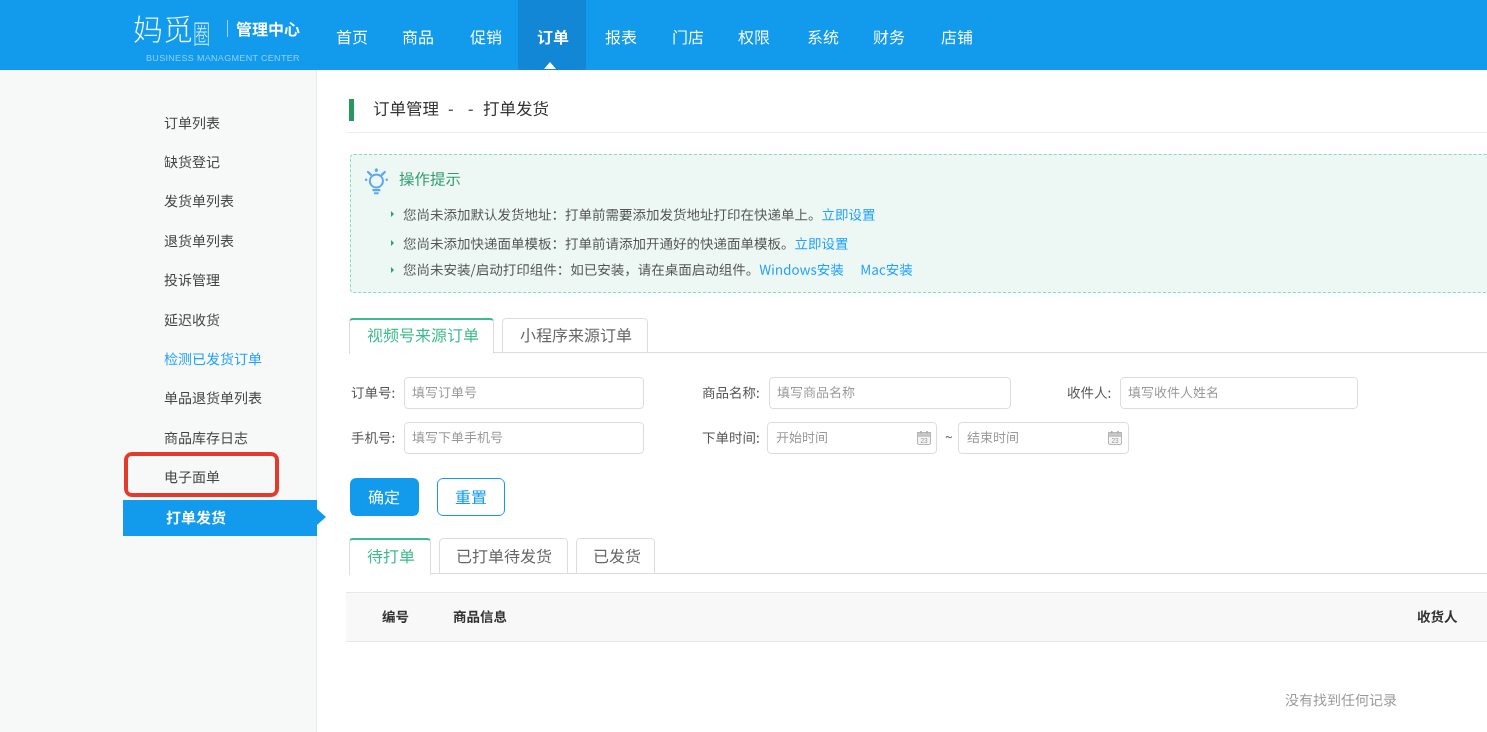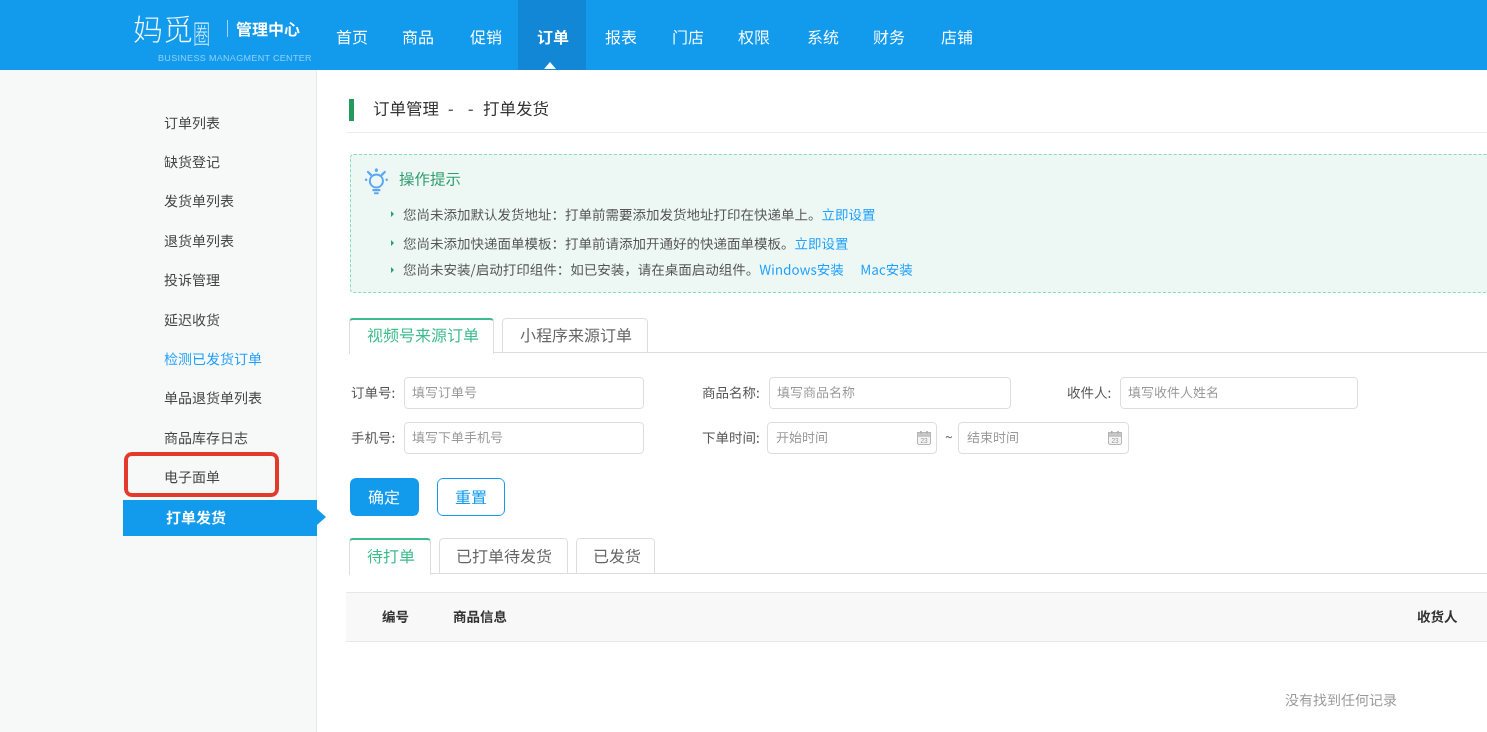--- a/index.html
+++ b/index.html
@@ -1,18 +1,18 @@
 <!DOCTYPE html>
 <html><head><meta charset="utf-8"><style>
 *{margin:0;padding:0;box-sizing:border-box}
 html,body{width:1487px;height:732px;overflow:hidden;background:#fff;font-family:"Liberation Sans",sans-serif}
 #topbar{position:absolute;left:0;top:0;width:1487px;height:70px;background:#129aed}
 #navact{position:absolute;left:518.3px;top:0;width:67.5px;height:70px;background:#1187d6}
 #navtri{position:absolute;left:544.2px;top:62.3px;width:0;height:0;border-left:6.5px solid transparent;border-right:6.5px solid transparent;border-bottom:7.7px solid #fff}
-#lsub{position:absolute;left:158px;top:52.5px;width:180px;font-size:9px;letter-spacing:0.32px;color:rgba(255,255,255,0.52)}
+#lsub{position:absolute;left:146px;top:52.5px;width:180px;font-size:9px;letter-spacing:0.32px;color:rgba(255,255,255,0.52)}
 #ldiv{position:absolute;left:227px;top:20px;width:1px;height:17px;background:rgba(235,245,252,0.65)}
 #grayL{position:absolute;left:0;top:70px;width:316.5px;height:662px;background:#f7f8f8;border-right:1px solid #e9e9e9}
 #sidebar{position:absolute;left:0;top:0;width:0;height:0}
 #redbox{position:absolute;left:124px;top:452px;width:155px;height:45px;border:4px solid #e23b2c;border-radius:8px}
 #actitem{position:absolute;left:123px;top:500px;width:194px;height:35.5px;background:#129aed}
 #acttri{position:absolute;left:317px;top:508.5px;width:0;height:0;border-top:8.5px solid transparent;border-bottom:8.5px solid transparent;border-left:9px solid #129aed}
 #gbar{position:absolute;left:348.5px;top:99px;width:5.2px;height:21.5px;background:#26995f}
 #hr1{position:absolute;left:346px;top:132px;width:1141px;height:1px;background:#ededed}
 #notice{position:absolute;left:349.5px;top:154px;width:1142px;height:139px;background:#edf8f4;border:1px dashed #82dcc0;border-radius:4px}
 .inp{position:absolute;background:#fff;border:1px solid #ddd;border-radius:4px}

